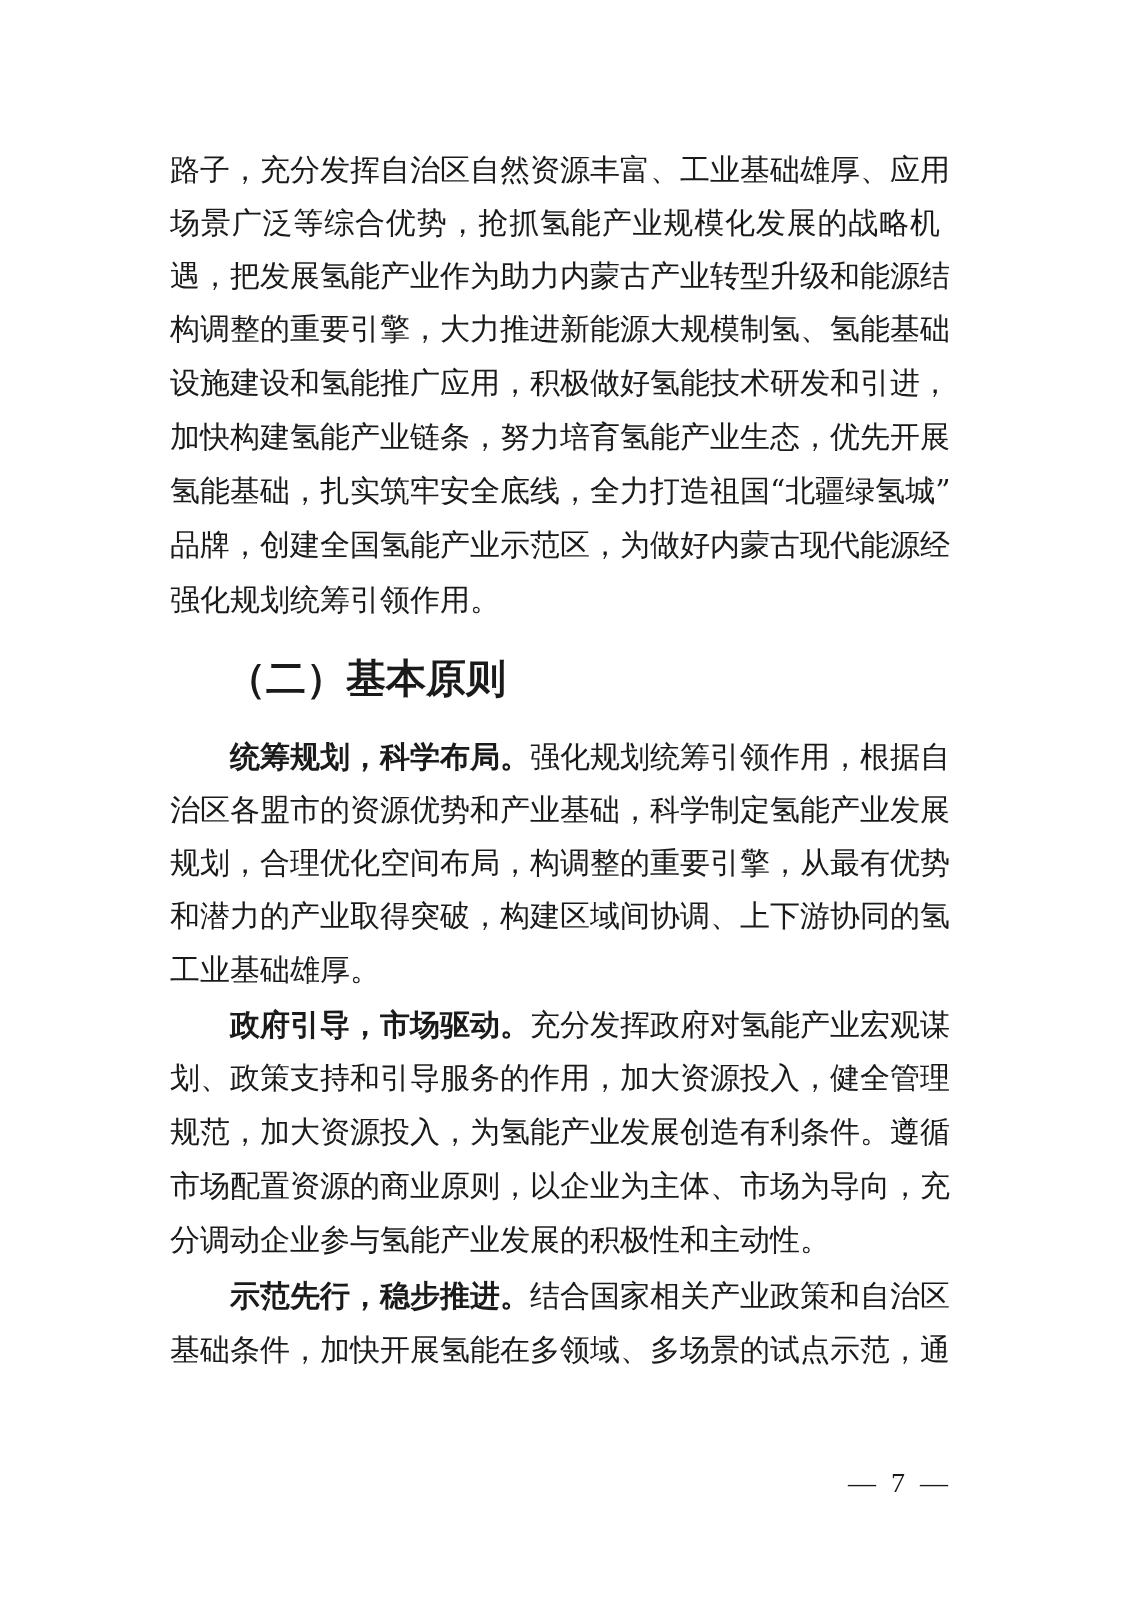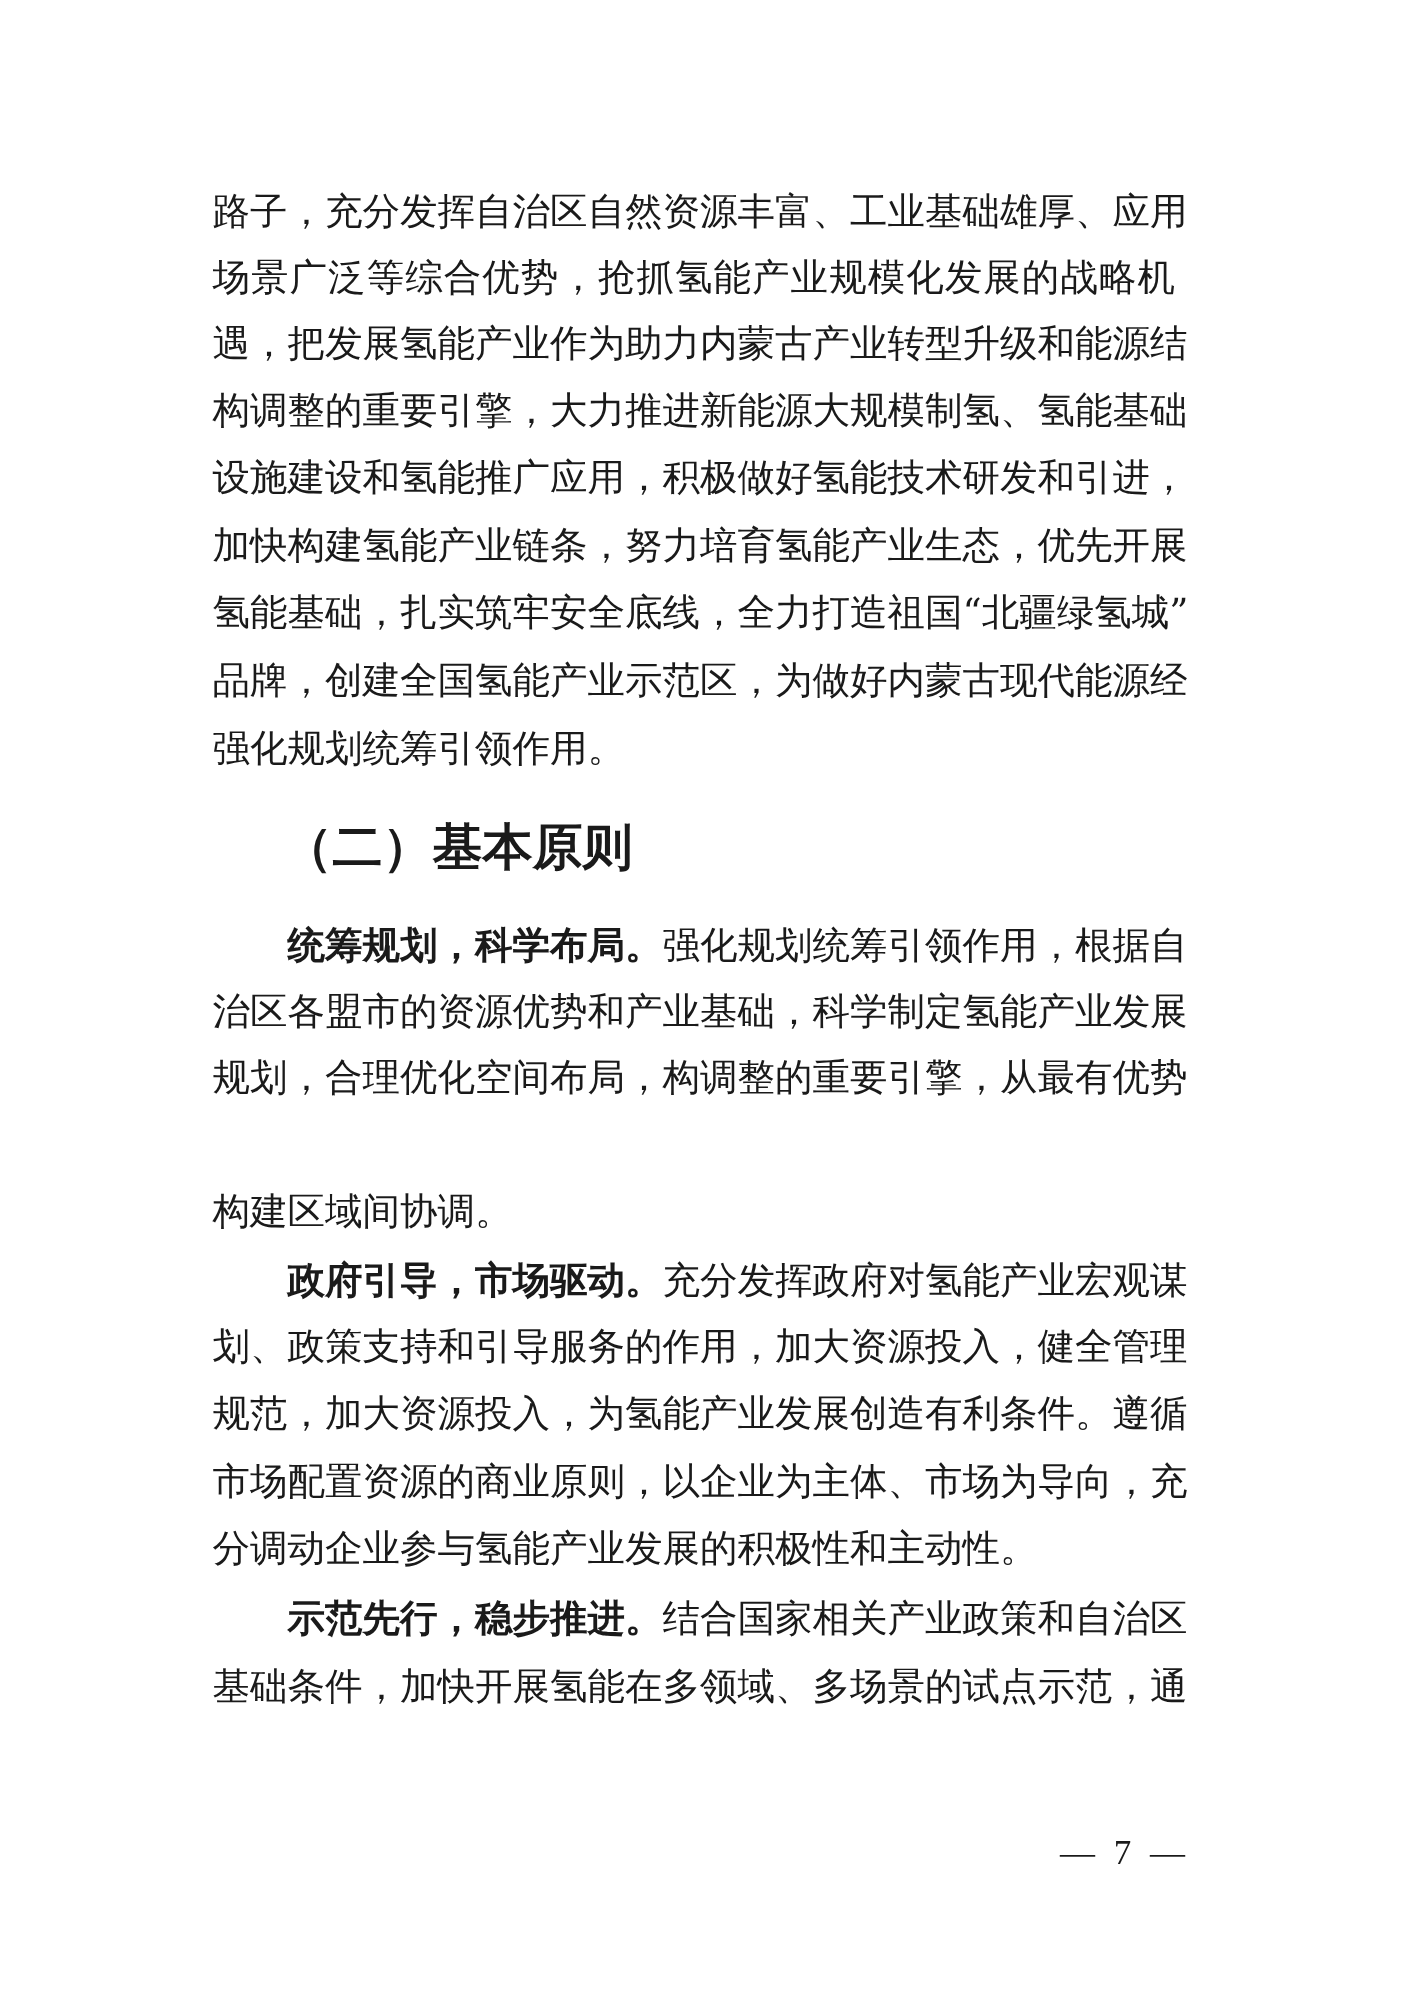--- a/index.html
+++ b/index.html
@@ -32,21 +32,22 @@
   <div class="line" style="top:525px">品牌，创建全国氢能产业示范区，为做好内蒙古现代能源经</div>
   <div class="line last" style="top:580px">强化规划统筹引领作用。</div>
 
   <div class="heading">（二）基本原则</div>
 
   <div class="line indent" style="top:737px">
     <span class="bold">统筹规划，科学布局。</span><span>强化规划统筹引领作用，根据自</span>
   </div>
   <div class="line" style="top:790px">治区各盟市的资源优势和产业基础，科学制定氢能产业发展</div>
   <div class="line" style="top:843px">规划，合理优化空间布局，构调整的重要引擎，从最有优势</div>
-  <div class="line last" style="top:950px">构建区域间协调。</div>
+  <div class="line" style="top:896px">和潜力的产业取得突破，构建区域间协调、上下游协同的氢</div>
+  <div class="line last" style="top:950px">工业基础雄厚。</div>
 
   <div class="line indent" style="top:1005px">
     <span class="bold">政府引导，市场驱动。</span><span>充分发挥政府对氢能产业宏观谋</span>
   </div>
   <div class="line" style="top:1058px">划、政策支持和引导服务的作用，加大资源投入，健全管理</div>
   <div class="line" style="top:1112px">规范，加大资源投入，为氢能产业发展创造有利条件。遵循</div>
   <div class="line" style="top:1166px">市场配置资源的商业原则，以企业为主体、市场为导向，充</div>
   <div class="line last" style="top:1220px">分调动企业参与氢能产业发展的积极性和主动性。</div>
 
   <div class="line indent" style="top:1276px">

